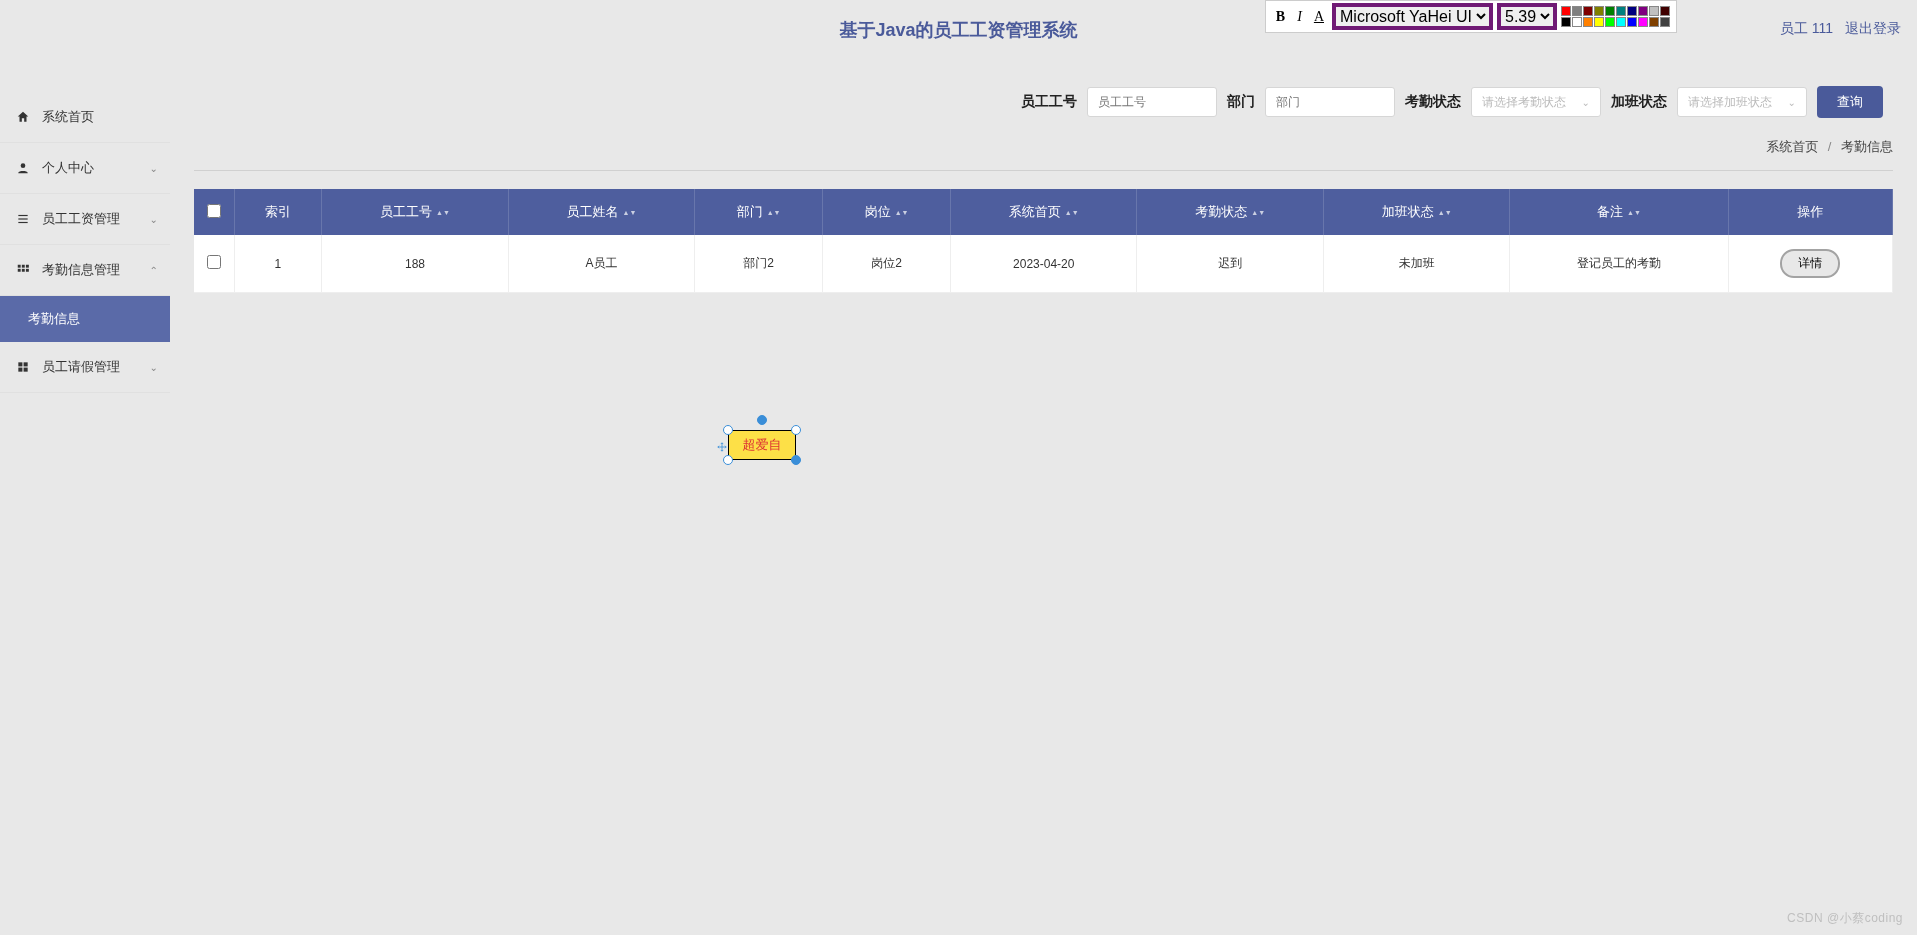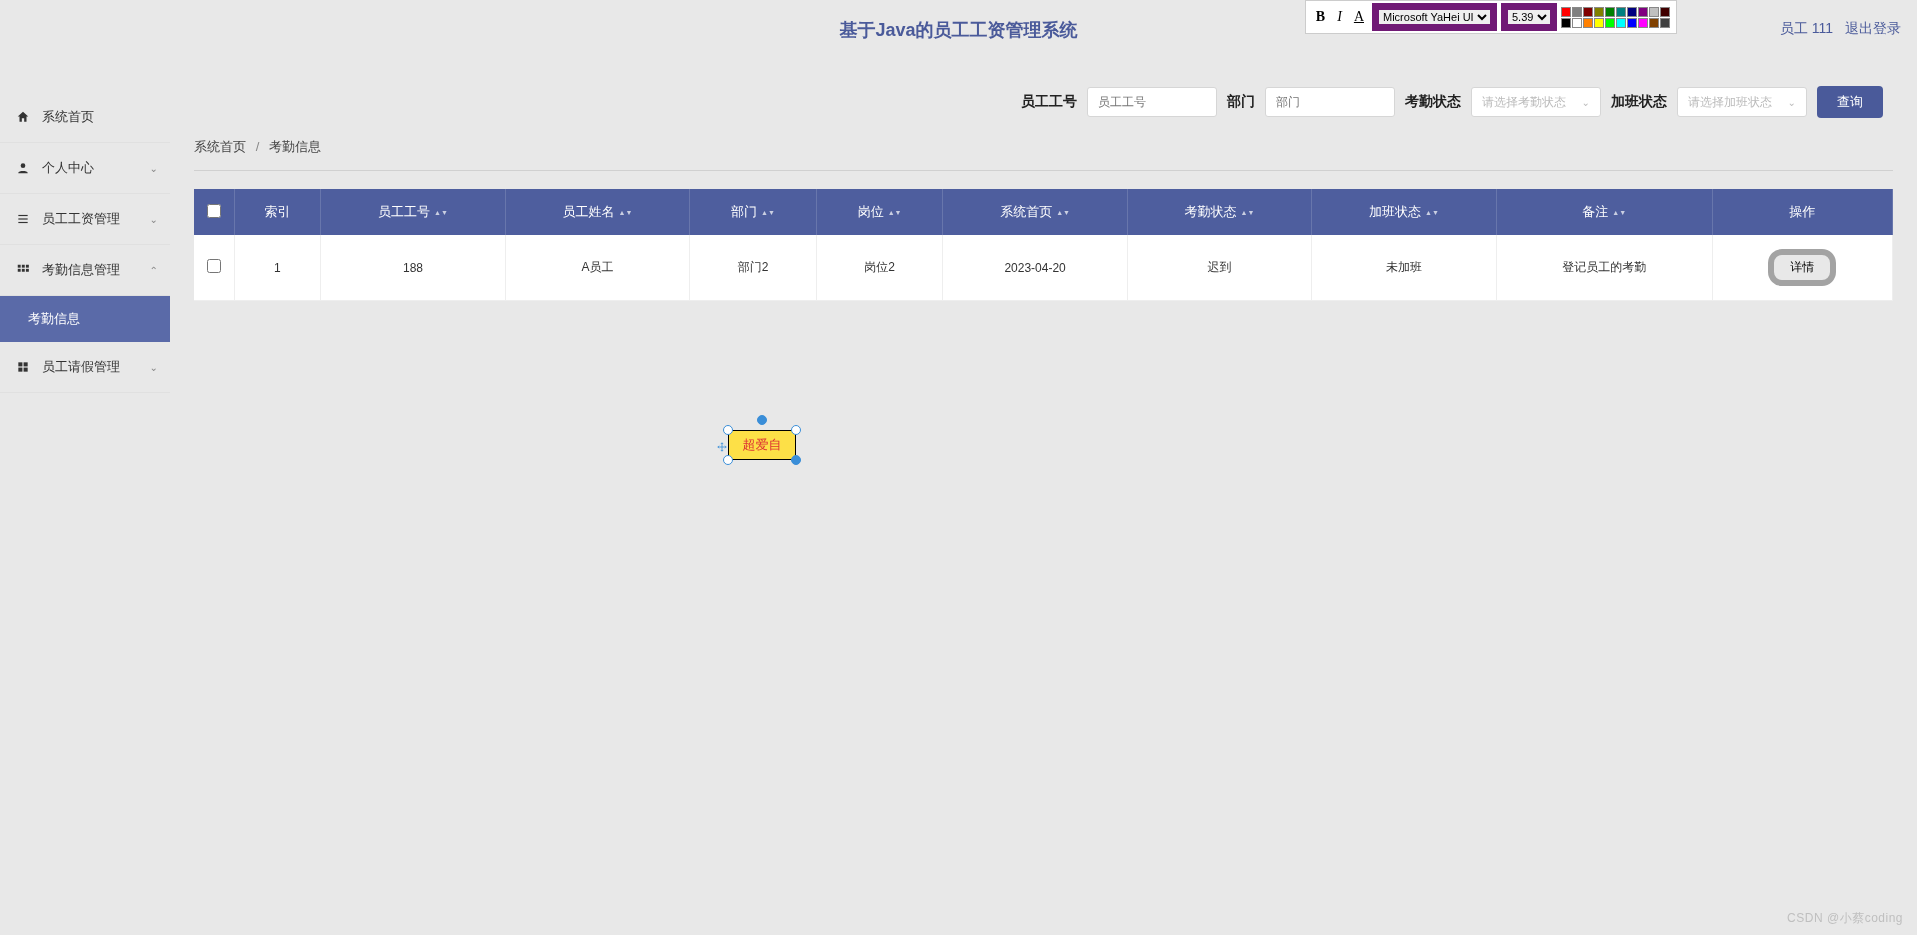--- a/index.html
+++ b/index.html
@@ -3,21 +3,21 @@
 <meta charset="utf-8">
 <style>
 * { margin: 0; padding: 0; box-sizing: border-box; }
 body { font-family: "Microsoft YaHei", sans-serif; background: #e8e8e8; width: 1917px; height: 935px; overflow: hidden; position: relative; }
 
 
 .editor-toolbar { position: absolute; top: 0; right: 240px; display: flex; align-items: center; gap: 4px; background: #fff; border: 1px solid #ccc; padding: 2px 6px; font-size: 12px; z-index: 100; }
 .editor-toolbar .btn { font-family: "Times New Roman", serif; font-weight: bold; font-size: 14px; padding: 0 4px; cursor: pointer; }
 .editor-toolbar .btn.italic { font-style: italic; font-weight: normal; }
 .editor-toolbar .btn.underline { text-decoration: underline; font-weight: normal; }
-.editor-toolbar select { font-size: 11px; border: 7px solid #701a75; }
+.editor-toolbar select { font-size: 16px; border: 4px solid #701a75; }
 .color-palette { display: grid; grid-template-columns: repeat(10, 10px); grid-auto-rows: 10px; gap: 1px; }
 .color-palette div { border: 1px solid #888; }
 
 .header-title { text-align: center; font-size: 18px; font-weight: bold; color: #4a5a9a; padding: 18px 0 8px; }
 .user-bar { position: absolute; top: 20px; right: 16px; font-size: 14px; color: #4a5a9a; z-index: 50; }
 .user-bar span { margin-left: 8px; cursor: pointer; }
 
 .layout { display: flex; height: calc(100% - 52px); }
 
 
@@ -30,31 +30,31 @@
 
 .main { flex: 1; padding: 30px 24px 0 24px; position: relative; }
 .search-bar { display: flex; align-items: center; justify-content: flex-end; gap: 10px; padding: 6px 10px; }
 .search-bar label { font-size: 14px; font-weight: bold; color: #222; }
 .search-bar input, .search-bar .fake-select { height: 30px; border: 1px solid #d6d6d6; background: #fff; font-size: 12px; color: #bbb; padding: 0 10px; border-radius: 3px; }
 .search-bar .fake-select { display: flex; align-items: center; justify-content: space-between; width: 130px; cursor: pointer; }
 .search-bar .fake-select .arr { color: #bbb; font-size: 10px; }
 .search-bar input { width: 130px; }
 .search-btn { background: #4a5a9a; color: #fff; border: none; padding: 7px 20px; font-size: 13px; border-radius: 4px; cursor: pointer; }
 
-.breadcrumb { text-align: left; font-size: 13px; color: #444; padding: 14px 0; border-bottom: 1px solid #d0d0d0; margin-bottom: 18px; }
+.breadcrumb { text-align: right; font-size: 13px; color: #444; padding: 14px 0; border-bottom: 1px solid #d0d0d0; margin-bottom: 18px; }
 .breadcrumb .sep { margin: 0 6px; color: #888; }
 
 
 .tbl { width: 100%; border-collapse: collapse; }
 .tbl thead th { background: #4e5e9e; color: #fff; font-size: 13px; font-weight: normal; padding: 14px 6px; border-right: 1px solid rgba(255,255,255,0.15); }
 .tbl tbody td { background: #fff; font-size: 12px; color: #333; text-align: center; padding: 14px 6px; border-right: 1px solid #eee; border-bottom: 1px solid #eee; }
 .tbl .chk { width: 40px; }
 .tbl input[type=checkbox] { width: 14px; height: 14px; }
 .sort-caret { display: inline-flex; flex-direction: column; margin-left: 4px; font-size: 7px; line-height: 6px; color: rgba(255,255,255,0.7); vertical-align: middle; }
-.detail-btn { background: #e8e8e8; border: 6px solid #a3a3a3; border-radius: 14px; padding: 4px 16px; font-size: 12px; cursor: pointer; }
+.detail-btn { background: #e8e8e8; border: 2px solid #a3a3a3; border-radius: 14px; padding: 4px 16px; font-size: 12px; cursor: pointer; }
 
 
 .annot-box { position: absolute; left: 558px; top: 380px; width: 68px; height: 30px; border: 1px solid #000; background: #fde047; display: flex; align-items: center; justify-content: center; font-size: 13px; color: #d33; }
 .annot-box .handle { position: absolute; width: 10px; height: 10px; background: #fff; border: 1.5px solid #3a8ed8; border-radius: 50%; }
 .annot-box .handle.c { background: #3a8ed8; }
 .annot-box .h-tl { top:-6px; left:-6px; } .annot-box .h-tr { top:-6px; right:-6px; }
 .annot-box .h-bl { bottom:-6px; left:-6px; } .annot-box .h-br { bottom:-6px; right:-6px; }
 .annot-box .h-tm { top:-16px; left:50%; transform:translateX(-50%); }
 .annot-box .h-ml { top:50%; left:-12px; transform:translateY(-50%); }
 .annot-box .h-ml svg { width:10px; height:10px; }

